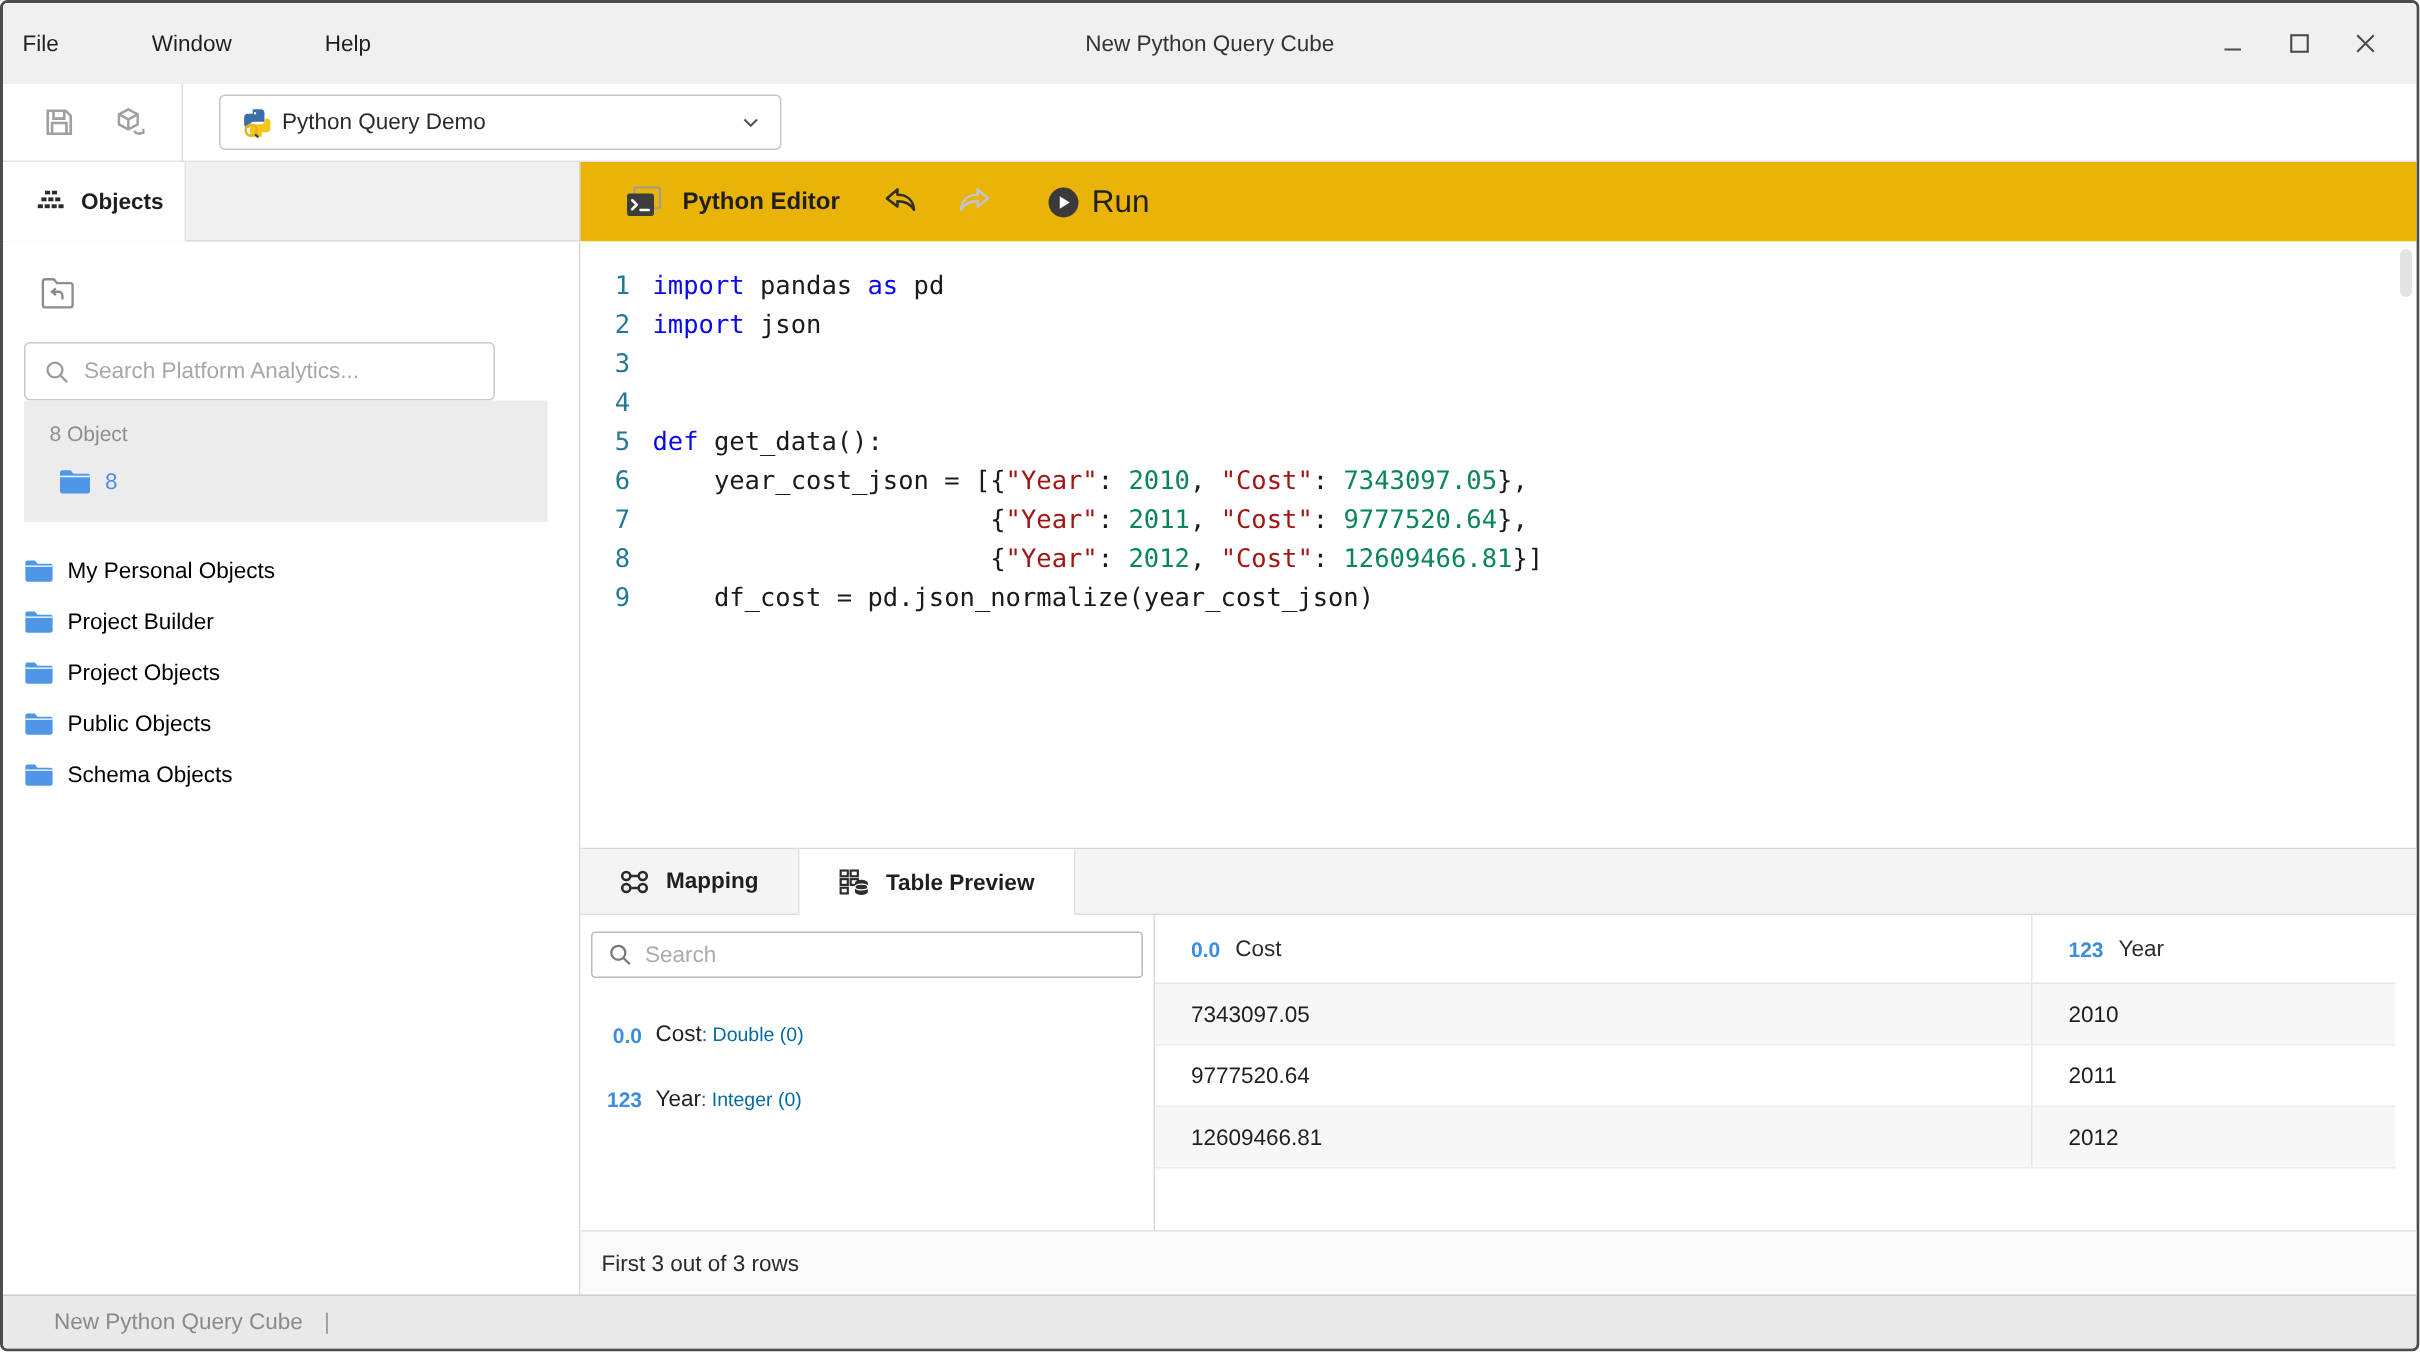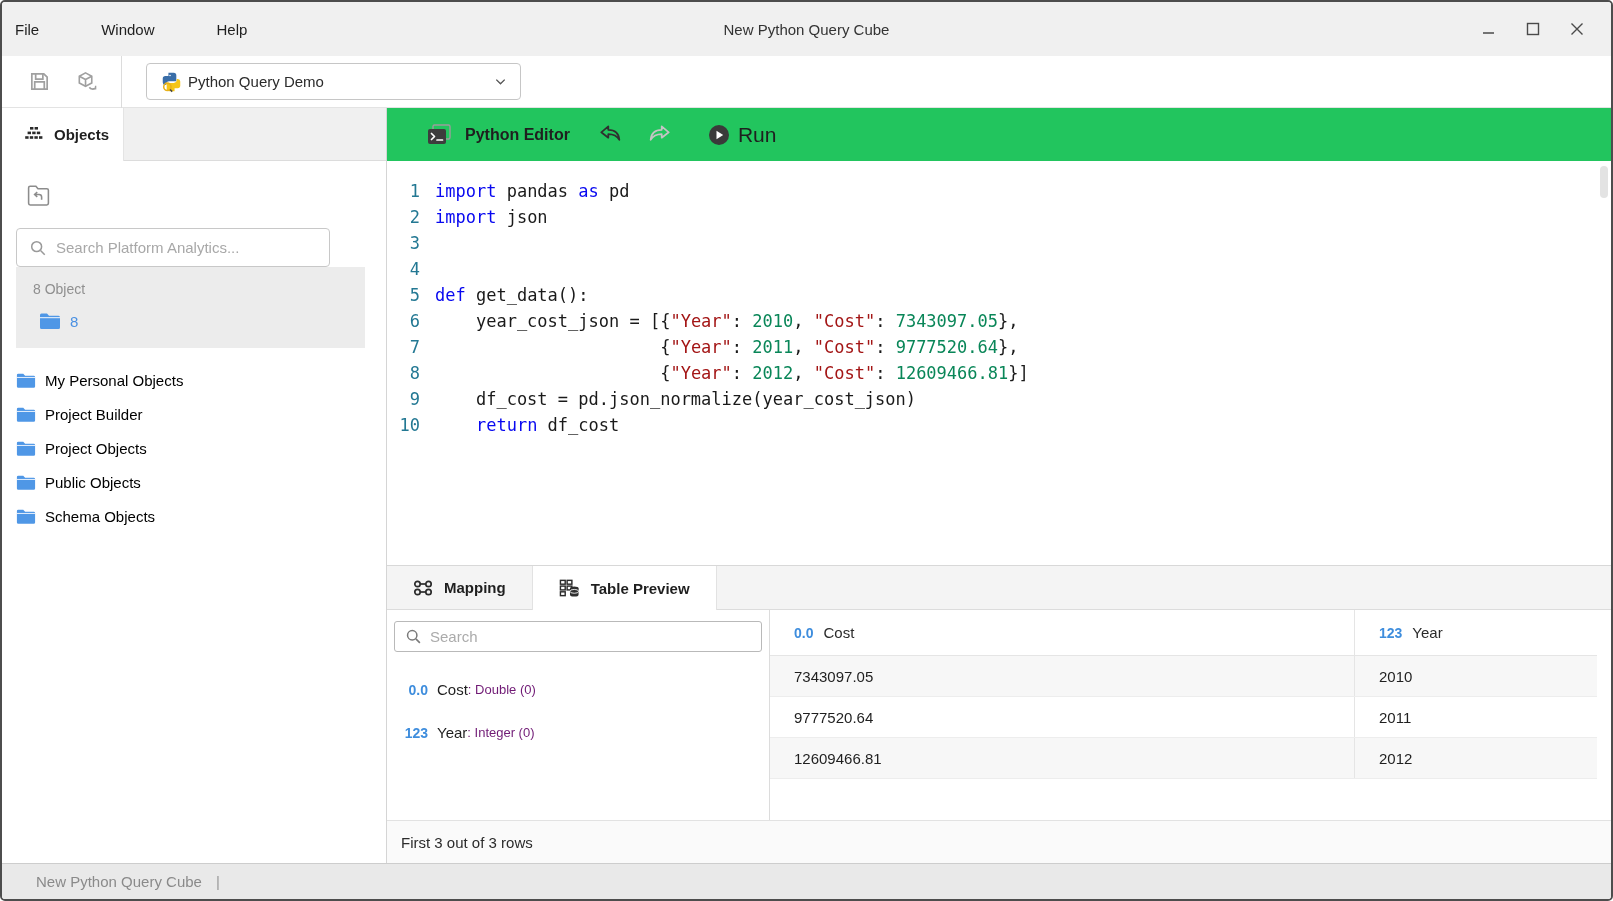--- a/index.html
+++ b/index.html
@@ -54,21 +54,21 @@
   .side-search input::placeholder{color:#a8a8a8;}
   .result-block{width:349px;background:#ececec;padding:14px 17px 18px 17px;}
   .result-group-label{font-size:14px;color:#8f8f8f;}
   .result-item{margin-top:15px;display:flex;align-items:center;gap:9px;margin-left:6px;cursor:pointer;}
   .result-item span{font-size:15px;color:var(--accent_blue);}
   .folder-list{margin-top:15px;}
   .folder-row{height:34px;display:flex;align-items:center;gap:9px;cursor:pointer;}
   .folder-row span{font-size:15px;color:#000000;}
   
   .right{flex:1;display:flex;flex-direction:column;min-width:0;}
-  .editor-header{height:53px;flex:0 0 53px;background:#22c55e;display:flex;align-items:center;padding-left:39px;}
+  .editor-header{height:53px;flex:0 0 53px;background:#eab308;display:flex;align-items:center;padding-left:29px;}
   .editor-title{font-size:16px;font-weight:bold;color:#1f1f1f;margin-left:13px;}
   .hist-btn{border:none;background:none;width:34px;height:34px;display:flex;align-items:center;justify-content:center;cursor:pointer;}
   .hist-btn.undo{margin-left:24px;}
   .hist-btn.redo{margin-left:14px;}
   .run-btn{border:none;background:none;display:flex;align-items:center;gap:8px;margin-left:32px;cursor:pointer;}
   .run-btn span{font-size:21px;color:#1f1f1f;}
   
   .code-area{flex:1;background:#fff;position:relative;padding-top:17px;overflow:hidden;
     font-family:"DejaVu Sans Mono", monospace;font-size:17px;}
   .code-line{display:flex;line-height:26px;white-space:pre;}
@@ -87,21 +87,21 @@
   .b-content{flex:1;display:flex;min-height:0;justify-content:flex-end;}
   .b-left{width:383px;flex:0 0 383px;border-right:1px solid #dcdcdc;padding:11px 7px 0 7px;}
   .b-search{width:368px;height:31px;border:1px solid #b9b9b9;border-radius:3px;display:flex;align-items:center;
     gap:8px;padding:0 10px;background:#fff;}
   .b-search input{border:none;outline:none;flex:1;font-size:15px;font-family:inherit;color:#333;background:transparent;}
   .b-search input::placeholder{color:#ababab;}
   .field-list{margin-top:16px;padding-left:4px;}
   .field-row{height:43px;display:flex;align-items:center;cursor:pointer;}
   .field-badge{width:30px;text-align:right;font-weight:bold;font-size:14px;color:#3e8ddd;margin-right:9px;}
   .field-name{font-size:15px;color:#1f1f1f;}
-  .field-meta{font-size:13px;color:#701a75;}
+  .field-meta{font-size:13px;color:#0369a1;}
   .b-table{flex:1;min-width:0;padding:0;}
   .t-wrap{width:827px;}
   .t-header{display:flex;height:46px;border-bottom:1px solid #e5e5e5;}
   .t-hcell{display:flex;align-items:center;gap:10px;padding-left:24px;}
   .t-hcell .t-badge{font-weight:bold;font-size:14px;color:#3e8ddd;}
   .t-hcell .t-col-label{font-size:15px;color:#2b2b2b;}
   .t-col-cost{width:585px;flex:0 0 585px;border-right:1px solid #e5e5e5;}
   .t-col-year{flex:1;}
   .t-row{display:flex;height:41px;border-bottom:1px solid #ededed;cursor:default;}
   .t-row:nth-child(odd){background:#f7f7f7;}
@@ -296,21 +296,20 @@
         <div id="code-lines">
             <div class="code-line"><span class="ln">1</span><span class="code"><span class="tok-kw">import</span><span class="tok-pl"> pandas </span><span class="tok-kw">as</span><span class="tok-pl"> pd</span></span></div>
             <div class="code-line"><span class="ln">2</span><span class="code"><span class="tok-kw">import</span><span class="tok-pl"> json</span></span></div>
             <div class="code-line"><span class="ln">3</span><span class="code"></span></div>
             <div class="code-line"><span class="ln">4</span><span class="code"></span></div>
             <div class="code-line"><span class="ln">5</span><span class="code"><span class="tok-kw">def</span><span class="tok-pl"> get_data():</span></span></div>
             <div class="code-line"><span class="ln">6</span><span class="code"><span class="tok-pl">    year_cost_json = [{</span><span class="tok-str">"Year"</span><span class="tok-pl">: </span><span class="tok-num">2010</span><span class="tok-pl">, </span><span class="tok-str">"Cost"</span><span class="tok-pl">: </span><span class="tok-num">7343097.05</span><span class="tok-pl">},</span></span></div>
             <div class="code-line"><span class="ln">7</span><span class="code"><span class="tok-pl">                      {</span><span class="tok-str">"Year"</span><span class="tok-pl">: </span><span class="tok-num">2011</span><span class="tok-pl">, </span><span class="tok-str">"Cost"</span><span class="tok-pl">: </span><span class="tok-num">9777520.64</span><span class="tok-pl">},</span></span></div>
             <div class="code-line"><span class="ln">8</span><span class="code"><span class="tok-pl">                      {</span><span class="tok-str">"Year"</span><span class="tok-pl">: </span><span class="tok-num">2012</span><span class="tok-pl">, </span><span class="tok-str">"Cost"</span><span class="tok-pl">: </span><span class="tok-num">12609466.81</span><span class="tok-pl">}]</span></span></div>
             <div class="code-line"><span class="ln">9</span><span class="code"><span class="tok-pl">    df_cost = pd.json_normalize(year_cost_json)</span></span></div>
-            <div class="code-line"><span class="ln">10</span><span class="code"><span class="tok-pl">    </span><span class="tok-kw">return</span><span class="tok-pl"> df_cost</span></span></div>
           </div>
         <div class="v-scroll-thumb"></div>
       </div>
 
       <div class="bottom">
         <div class="b-tabs">
           <div class="b-tab">
             <svg width="20" height="20" viewBox="0 0 20 20" fill="none" stroke="#2b2b2b" stroke-width="1.7">
               <circle cx="4.5" cy="6" r="2.7"></circle>
                 <circle cx="4.5" cy="14" r="2.7"></circle>

